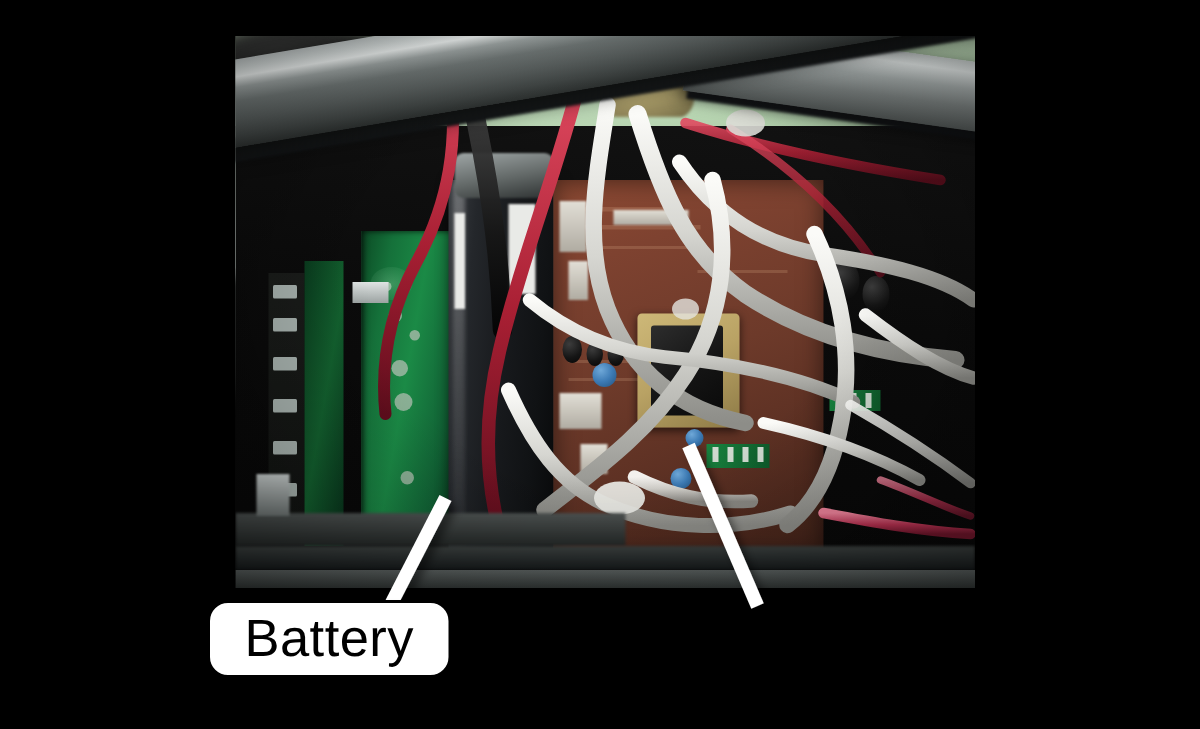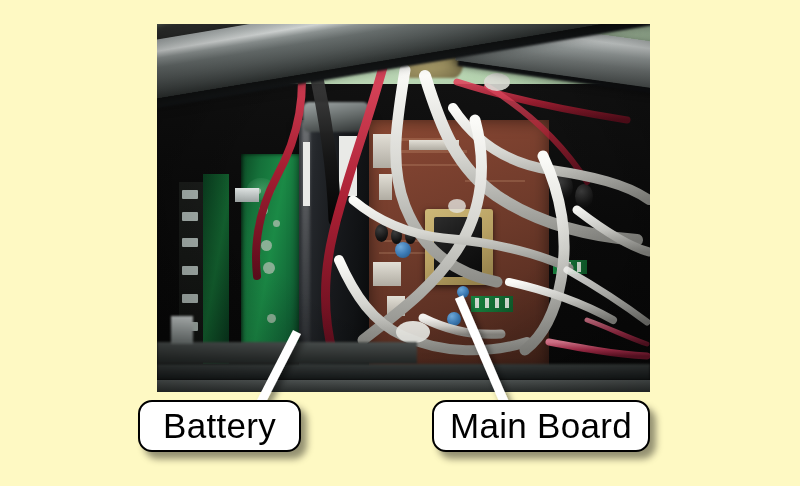--- a/index.html
+++ b/index.html
@@ -12,21 +12,21 @@
     width: 800px;
     height: 486px;
     font-family: "Liberation Sans", sans-serif;
     overflow: hidden;
   }
 
   #stage {
     position: relative;
     width: 800px;
     height: 486px;
-    background: #fef9c3;
+    background: #000000;
   }
 
   
   #photo {
     position: absolute;
     left: 157px;
     top: 24px;
     width: 493px;
     height: 368px;
     overflow: hidden;
@@ -491,17 +491,14 @@
     <g filter="url(#leaderShadow)">
       <line x1="260" y1="404" x2="297" y2="332" stroke="#ffffff" stroke-width="9" stroke-linecap="butt"></line>
       <line x1="505" y1="404" x2="459" y2="297" stroke="#ffffff" stroke-width="9" stroke-linecap="butt"></line>
     </g>
   </svg>
 
   <div id="callout-battery" class="callout">
     <span>Battery</span>
   </div>
 
-  <div id="callout-mainboard" class="callout">
-    <span>Main Board</span>
-  </div>
 
 </div>
 
 </body></html>

